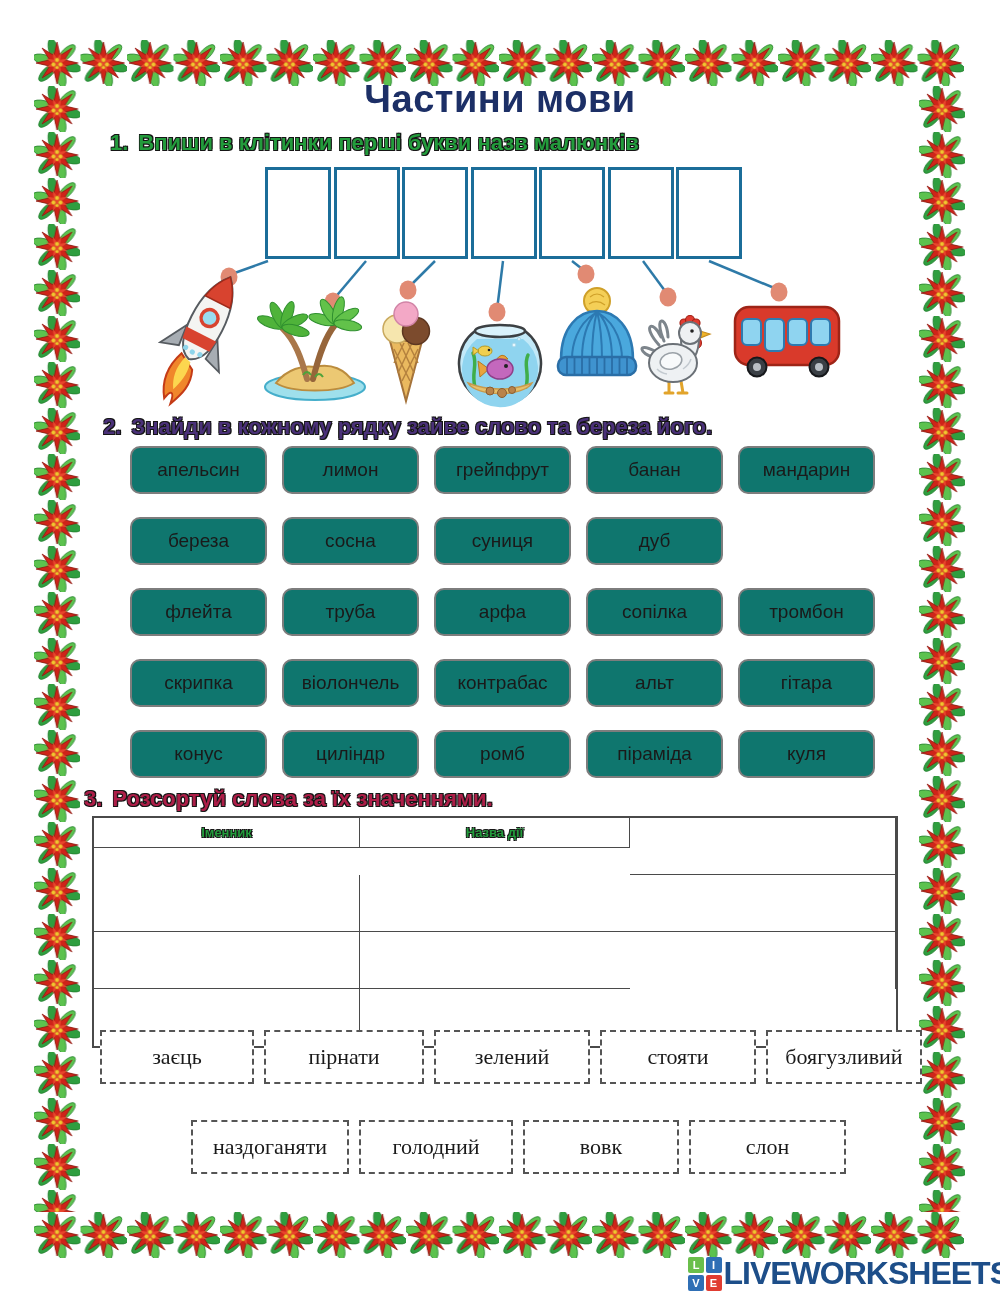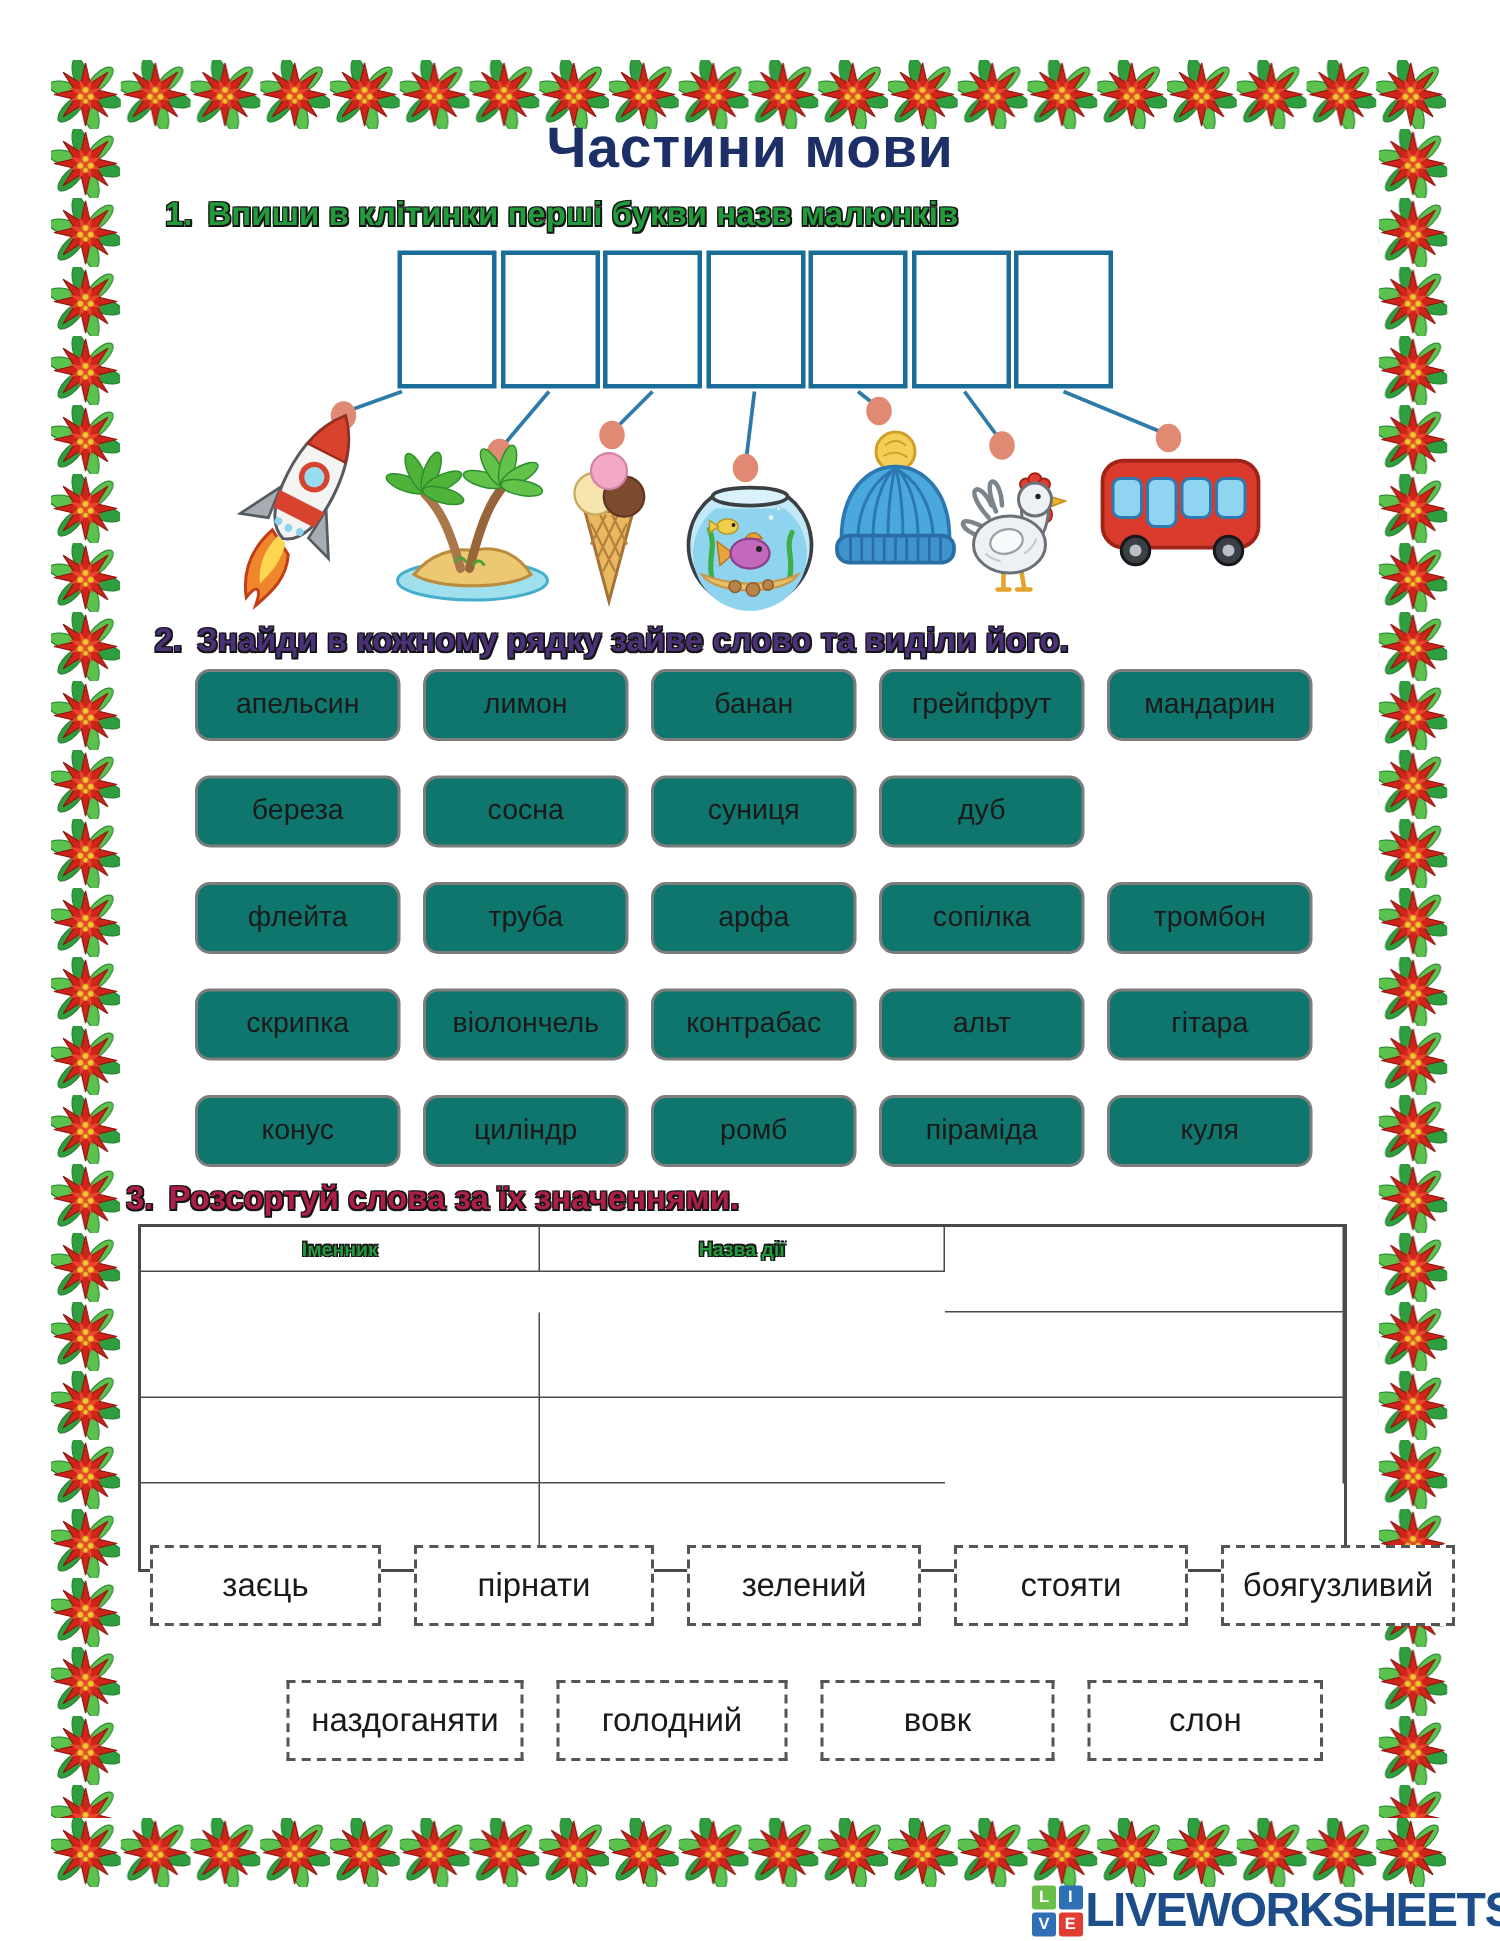--- a/index.html
+++ b/index.html
@@ -38,21 +38,21 @@
   .th { height:30px; border-right:1.6px solid #4a4a4a; border-bottom:1.6px solid #4a4a4a;
         display:flex; align-items:center; justify-content:center; font-size:13px; font-weight:bold;
         color:#239b3c;
         text-shadow:1.1px 1.1px 0 #151515, -0.7px -0.7px 0 #151515,
                     1.1px -0.7px 0 #151515, -0.7px 1.1px 0 #151515; }
   .td { height:57px; border-right:1.6px solid #4a4a4a; border-bottom:1.6px solid #4a4a4a; }
   .last-col { border-right:none; }
   .last-row { border-bottom:none; }
 
   
-  .bank { position:absolute; display:flex; gap:22px; }
+  .bank { position:absolute; display:flex; gap:10px;font-family:Liberation Serif, serif; }
   .chip { height:54px; background:#fff; border:2px dashed #555;
           display:flex; align-items:center; justify-content:center; font-size:22px; color:#1a1a1a; }
 
   
   .brand { position:absolute; left:688px; top:1255px; display:flex; align-items:flex-start; }
   .logo  { display:grid; grid-template-columns:16px 16px; grid-template-rows:16px 16px; gap:1.5px; margin-top:2px; }
   .lg    { display:flex; align-items:center; justify-content:center; color:#fff;
            font-size:11px; font-weight:bold; border-radius:2px; }
   .lg-0 { background:#6abf4b; } .lg-1 { background:#2f6fb5; }
   .lg-2 { background:#2f6fb5; } .lg-3 { background:#e03c31; }
@@ -233,28 +233,28 @@
     <div class="cell"></div>
     <div class="cell"></div>
     <div class="cell"></div>
     <div class="cell"></div>
     <div class="cell"></div>
     <div class="cell"></div>
   </div>
 
   <div class="task-head purple" style="left:103px; top:414px">
     <span>2.</span>
-    <span>Знайди в кожному рядку зайве слово та виділи його.</span>
+    <span>Знайди в кожному рядку зайве слово та береза його.</span>
   </div>
 
   <div class="w-row" style="top:446px">
     <div class="wbtn">апельсин</div>
     <div class="wbtn">лимон</div>
+    <div class="wbtn">грейпфрут</div>
     <div class="wbtn">банан</div>
-    <div class="wbtn">грейпфрут</div>
     <div class="wbtn">мандарин</div>
   </div>
   <div class="w-row" style="top:517px">
     <div class="wbtn">береза</div>
     <div class="wbtn">сосна</div>
     <div class="wbtn">суниця</div>
     <div class="wbtn">дуб</div>
   </div>
   <div class="w-row" style="top:588px">
     <div class="wbtn">флейта</div>

